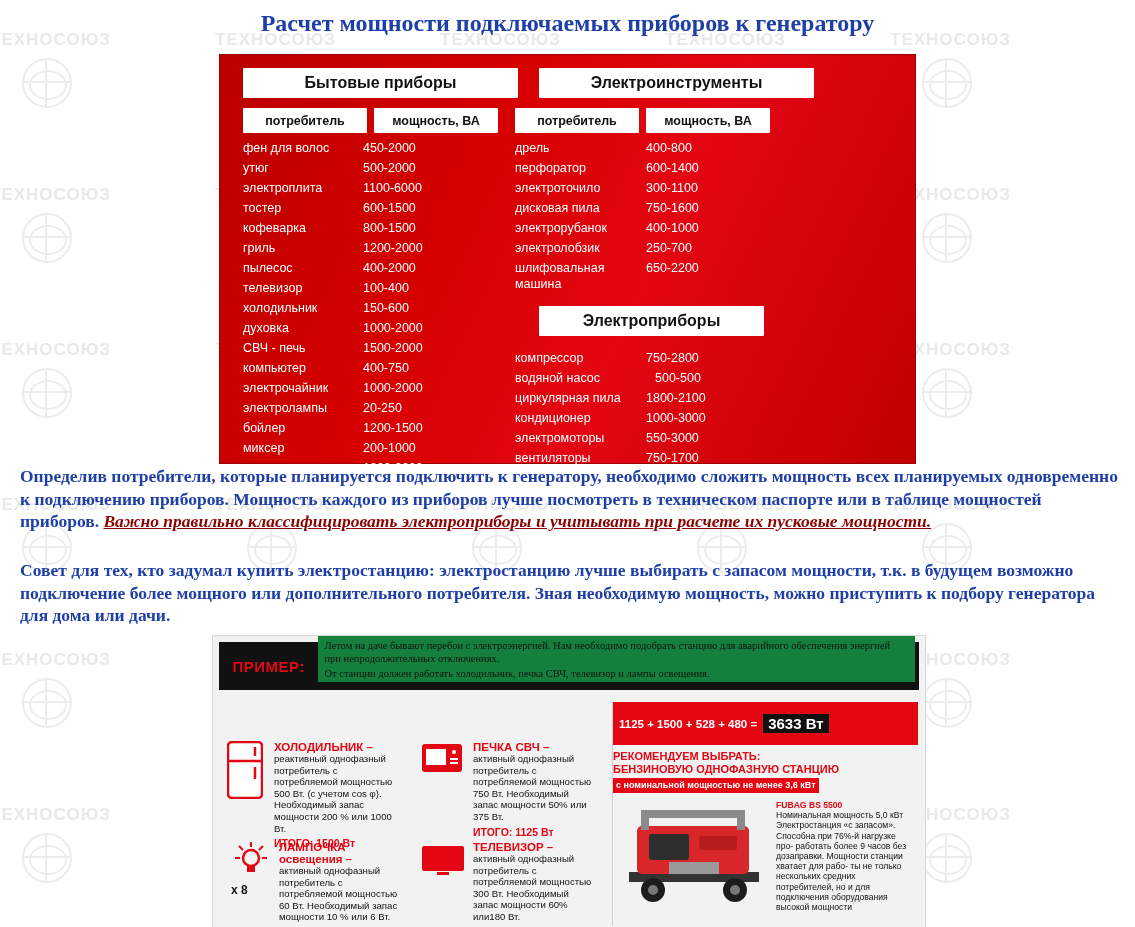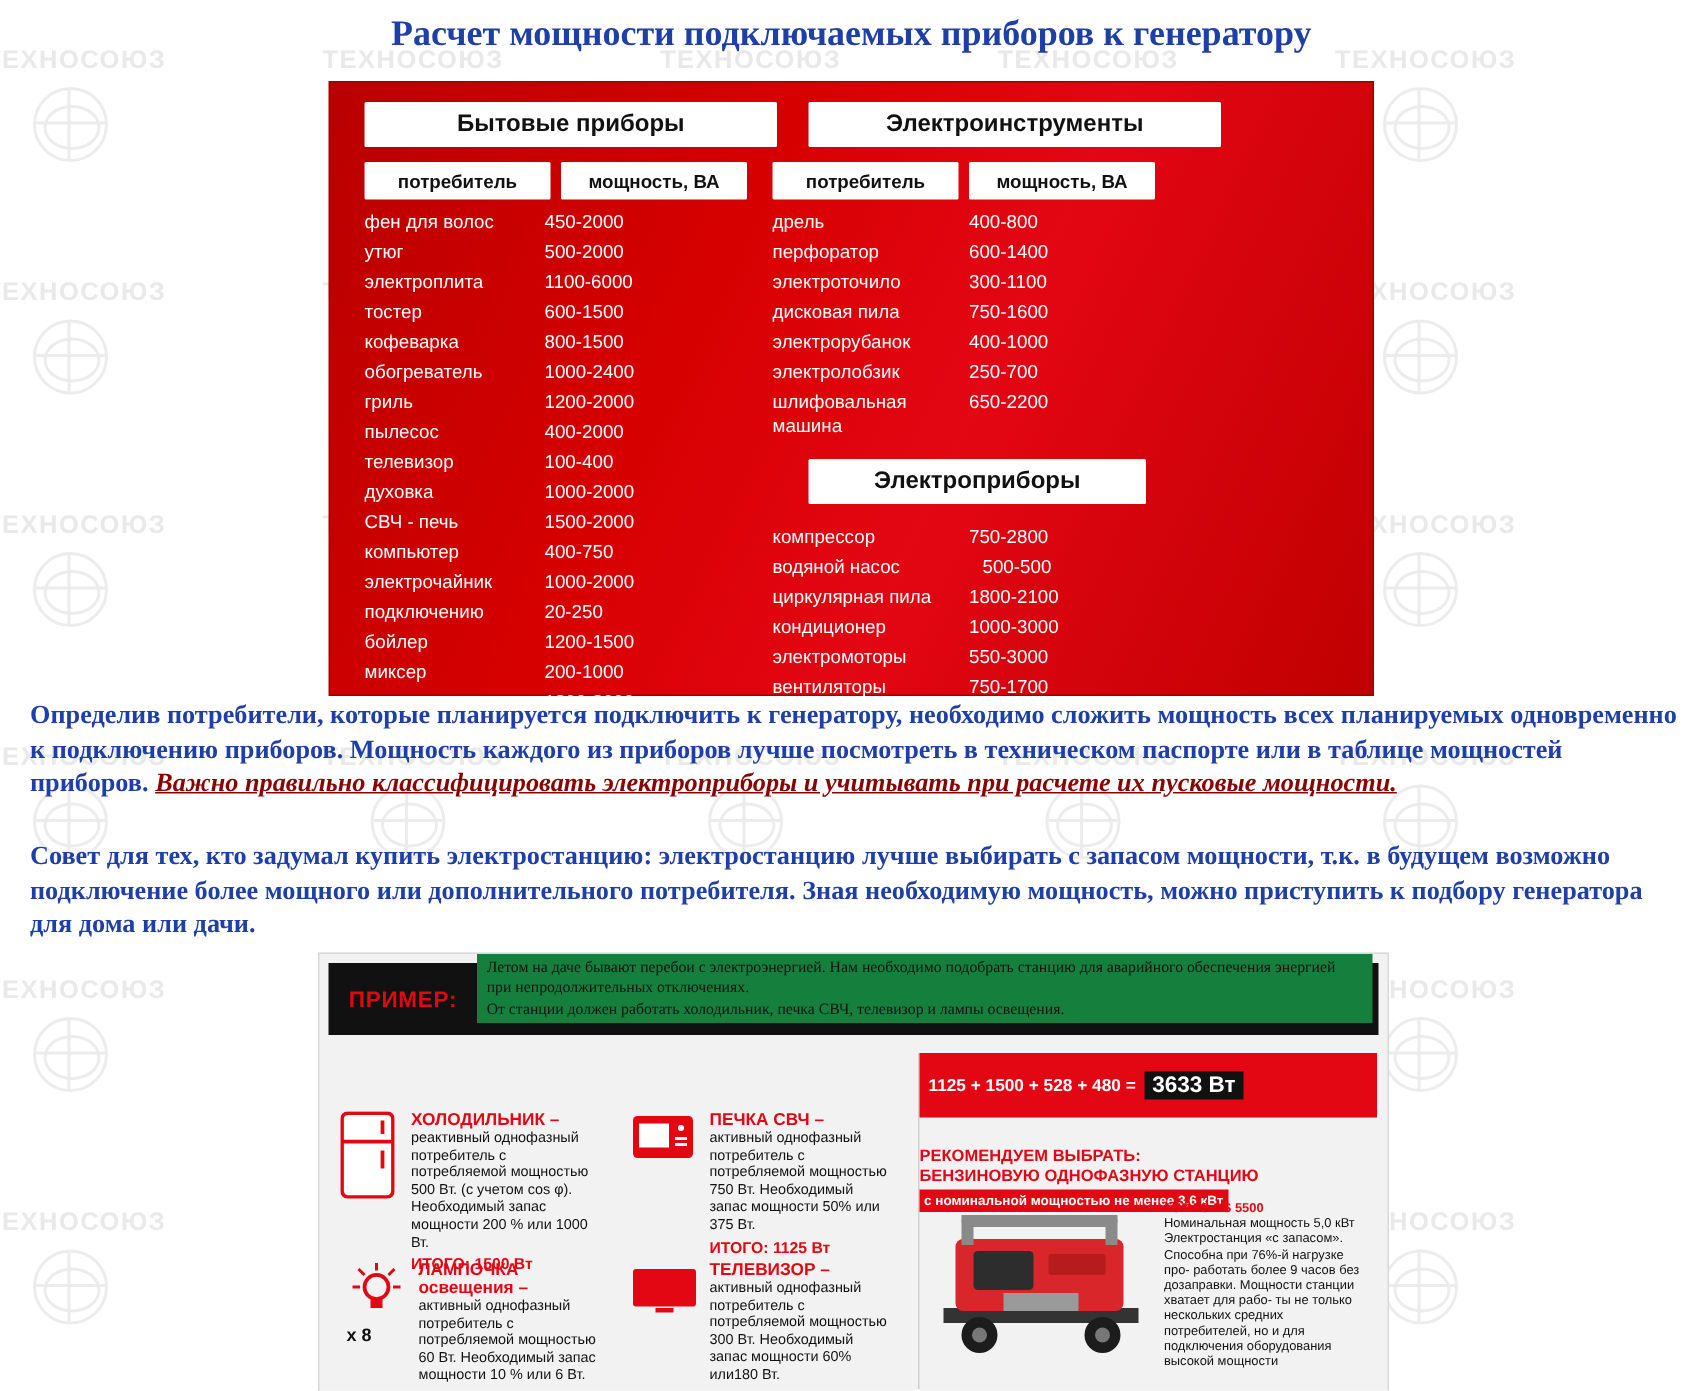--- a/index.html
+++ b/index.html
@@ -134,21 +134,21 @@
     border-left:1px solid #d0d0d0;
   }
   .sum-head{
     background:#e30613;color:#fff;font-family:"Liberation Sans", sans-serif;
     font-weight:bold;font-size:11.5px;padding:12px 6px;display:flex;
     align-items:center;gap:6px;
   }
   .sum-head .big{font-size:15px;background:#111;color:#fff;padding:1px 5px;}
   .rec{
     color:#e30613;font-family:"Liberation Sans", sans-serif;font-weight:bold;
-    font-size:11px;line-height:13px;margin-top:20px;
+    font-size:11px;line-height:13px;margin-top:5px;
   }
   .rec .sub{
     display:inline-block;background:#e30613;color:#fff;font-size:9px;font-weight:bold;
     padding:1px 3px;margin-top:2px;
   }
   .gen-txt{
     font-family:"Liberation Sans", sans-serif;font-size:8.6px;color:#111;line-height:10.2px;
   }
   .gen-txt b{color:#e30613;}
 </style>
@@ -310,53 +310,53 @@
         </div>
       <div class="tbl-row">
           <span class="nm">тостер</span>
           <span class="vl">600-1500</span>
         </div>
       <div class="tbl-row">
           <span class="nm">кофеварка</span>
           <span class="vl">800-1500</span>
         </div>
       <div class="tbl-row">
-          <span class="nm">обогреватель</span>
-          <span class="vl">1000-2400</span>
-        </div>
-      <div class="tbl-row">
           <span class="nm">гриль</span>
           <span class="vl">1200-2000</span>
         </div>
       <div class="tbl-row">
           <span class="nm">пылесос</span>
           <span class="vl">400-2000</span>
         </div>
       <div class="tbl-row">
           <span class="nm">телевизор</span>
           <span class="vl">100-400</span>
         </div>
       <div class="tbl-row">
+          <span class="nm">холодильник</span>
+          <span class="vl">150-600</span>
+        </div>
+      <div class="tbl-row">
           <span class="nm">духовка</span>
           <span class="vl">1000-2000</span>
         </div>
       <div class="tbl-row">
           <span class="nm">СВЧ - печь</span>
           <span class="vl">1500-2000</span>
         </div>
       <div class="tbl-row">
           <span class="nm">компьютер</span>
           <span class="vl">400-750</span>
         </div>
       <div class="tbl-row">
           <span class="nm">электрочайник</span>
           <span class="vl">1000-2000</span>
         </div>
       <div class="tbl-row">
-          <span class="nm">подключению</span>
+          <span class="nm">электролампы</span>
           <span class="vl">20-250</span>
         </div>
       <div class="tbl-row">
           <span class="nm">бойлер</span>
           <span class="vl">1200-1500</span>
         </div>
       <div class="tbl-row">
           <span class="nm">миксер</span>
           <span class="vl">200-1000</span>
         </div>

